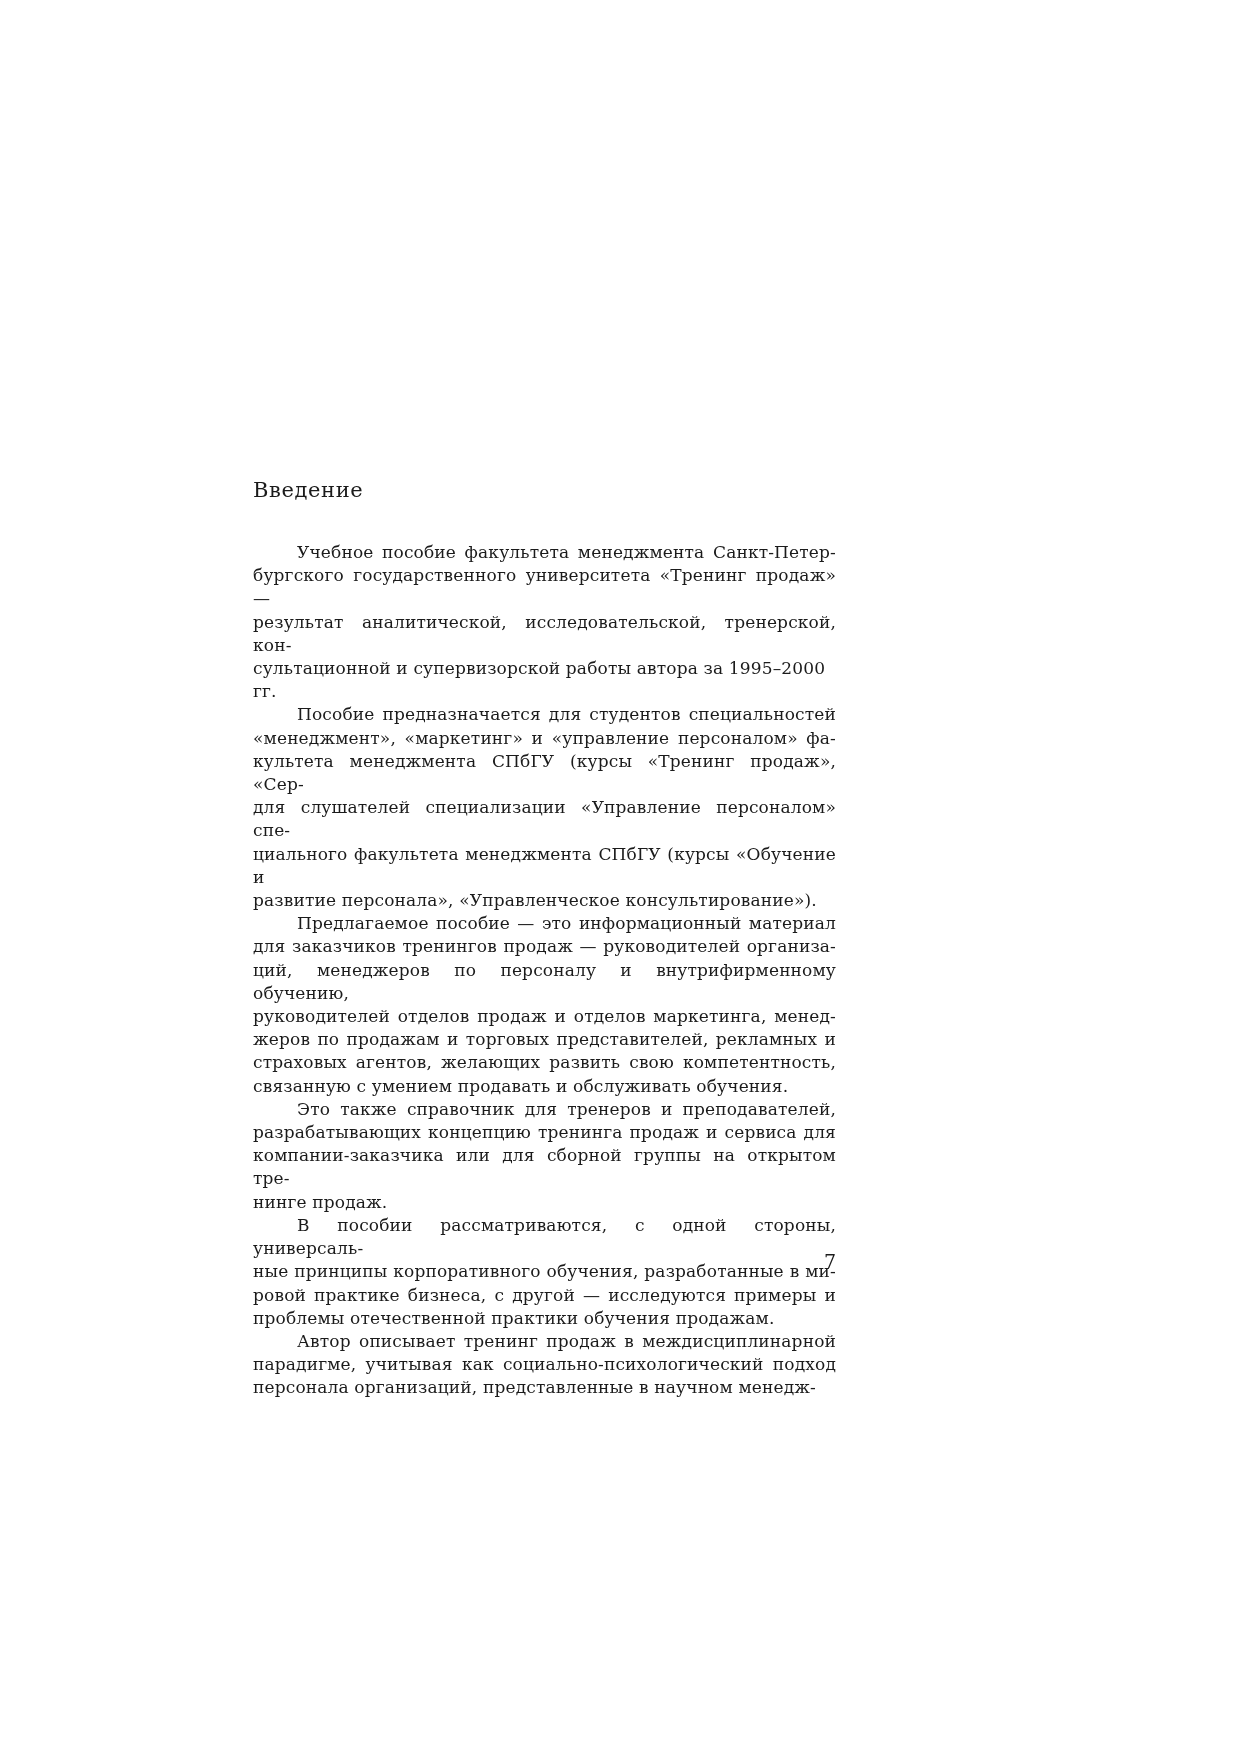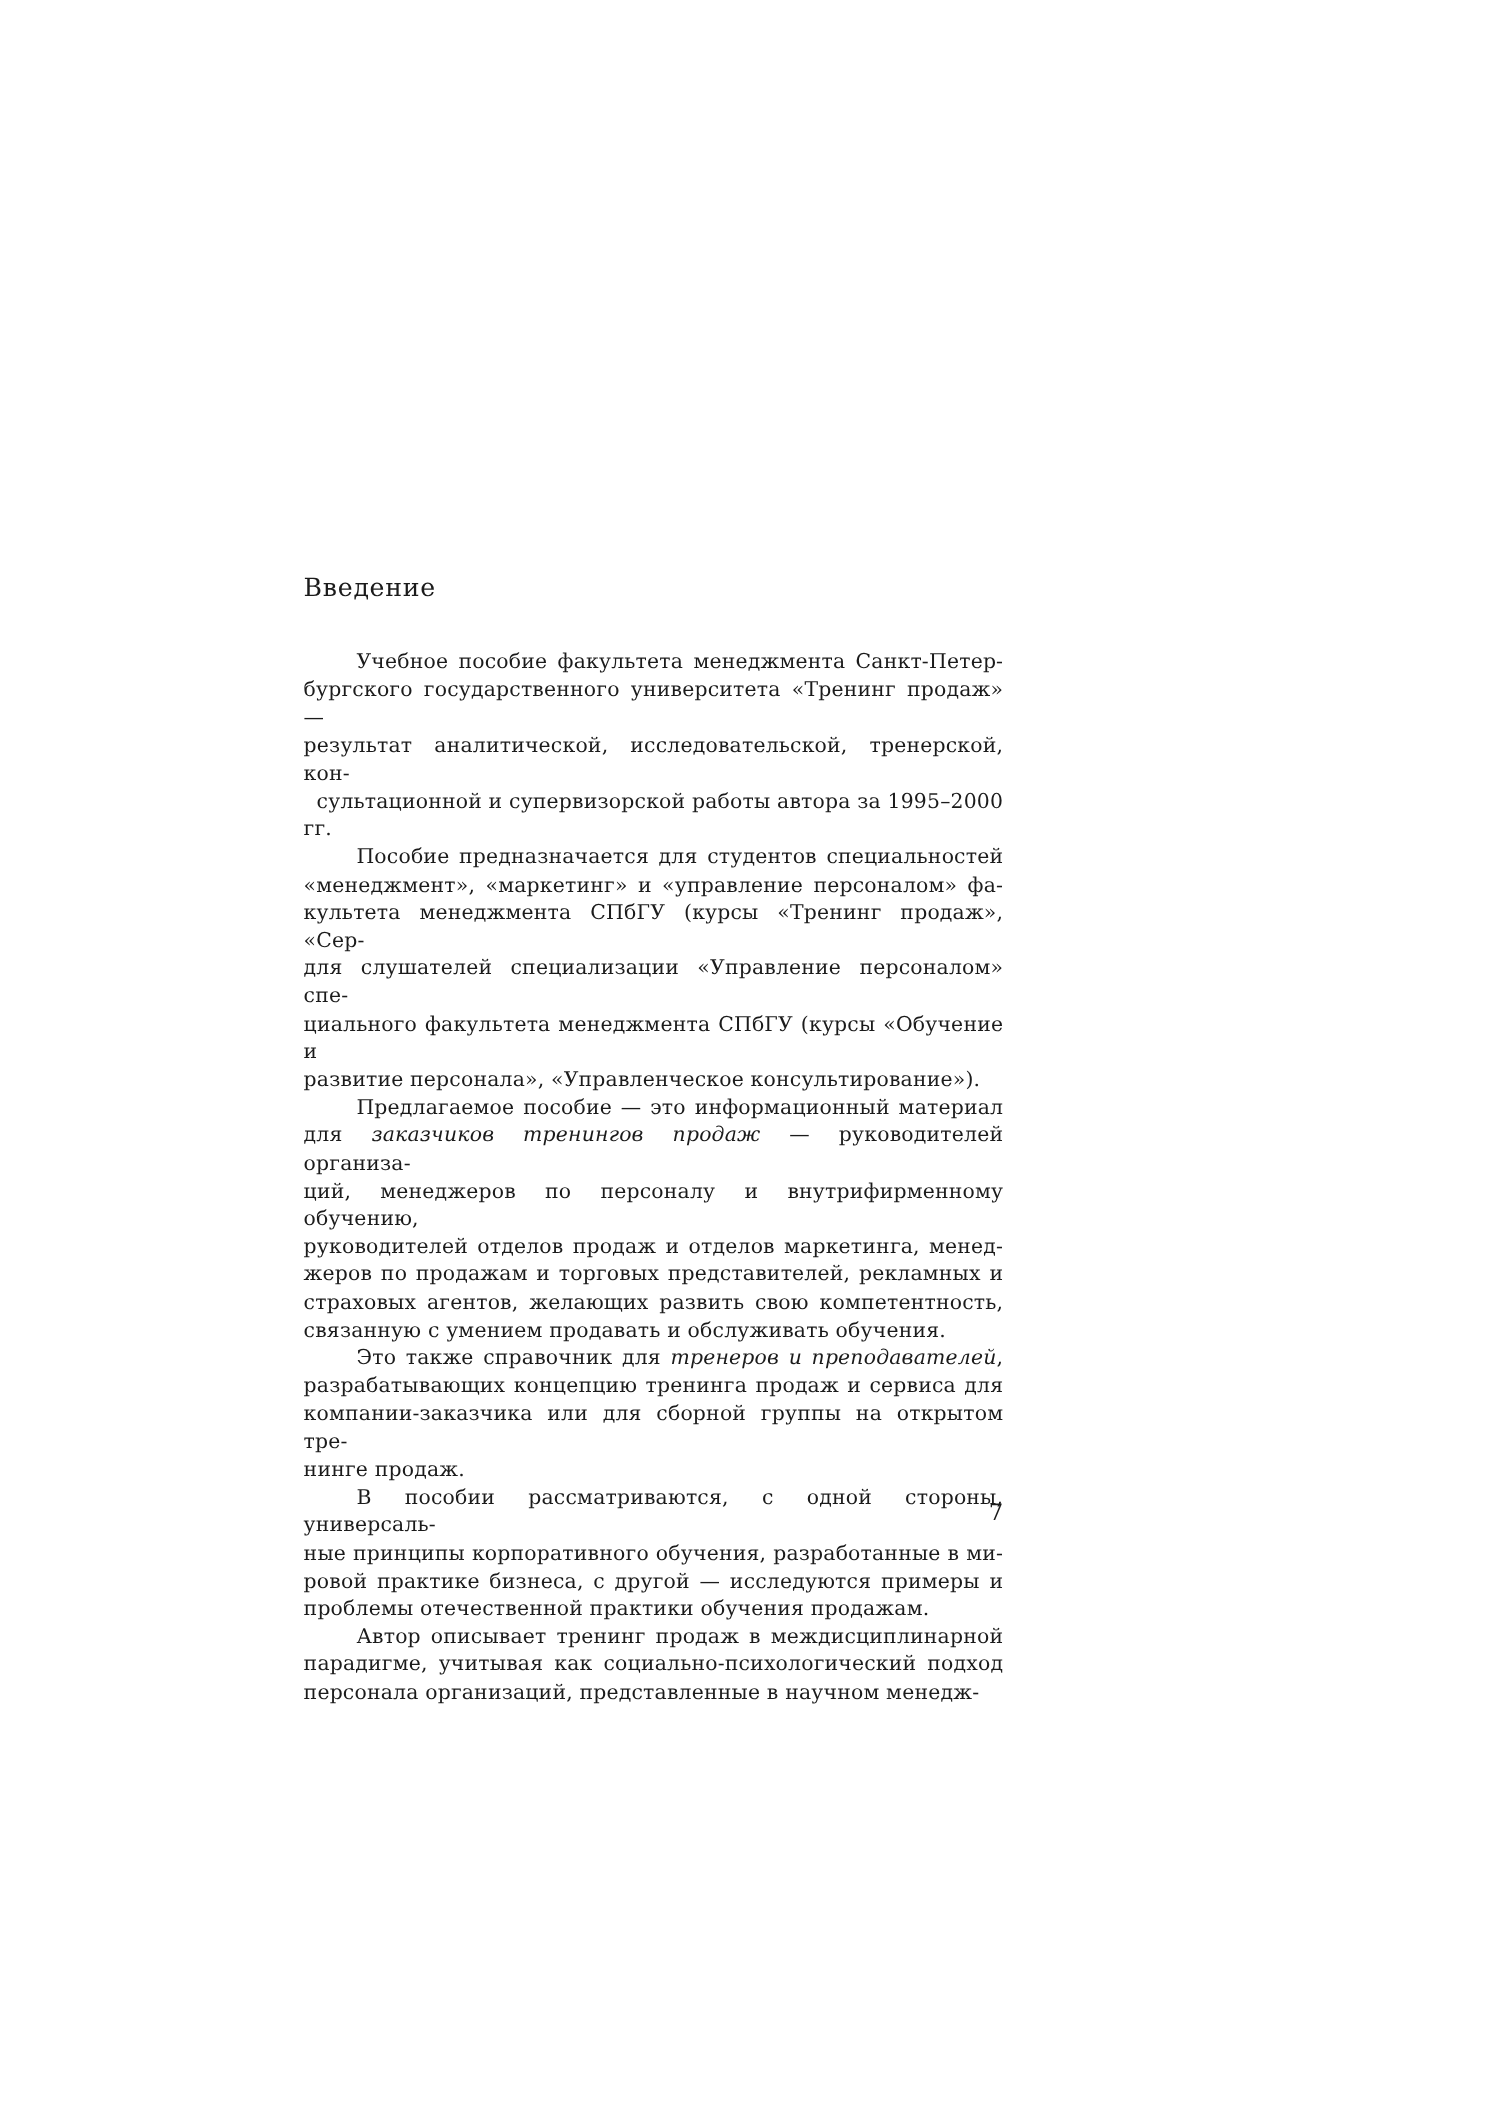--- a/index.html
+++ b/index.html
@@ -35,28 +35,27 @@
   }
   .paragraph {
     margin: 0;
   }
   .line {
     text-align: justify;
     text-align-last: justify;
     min-height: 23.2px;
   }
   .line.last {
-    text-align: right;
+    text-align: left;
     text-align-last: left;
   }
   .line.first {
     text-indent: 44px;
   }
   .it {
-    font-style: italic;
   }
   .page-number {
     position: absolute;
     left: 253px;
     top: 1250px;
     width: 583px;
     text-align: right;
     font-size: 19px;
   }
 </style>

